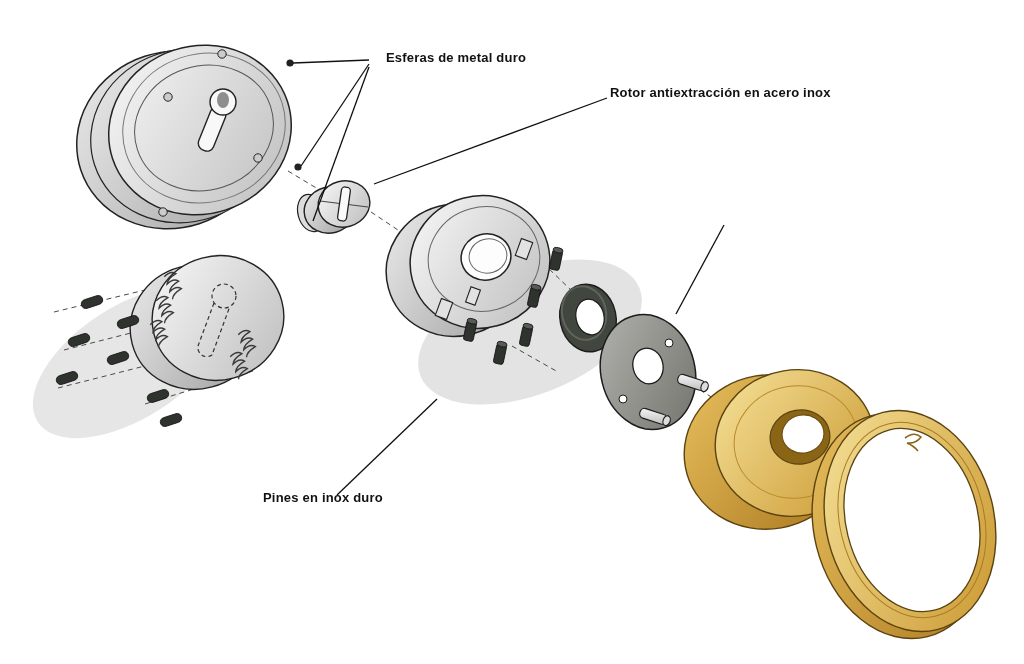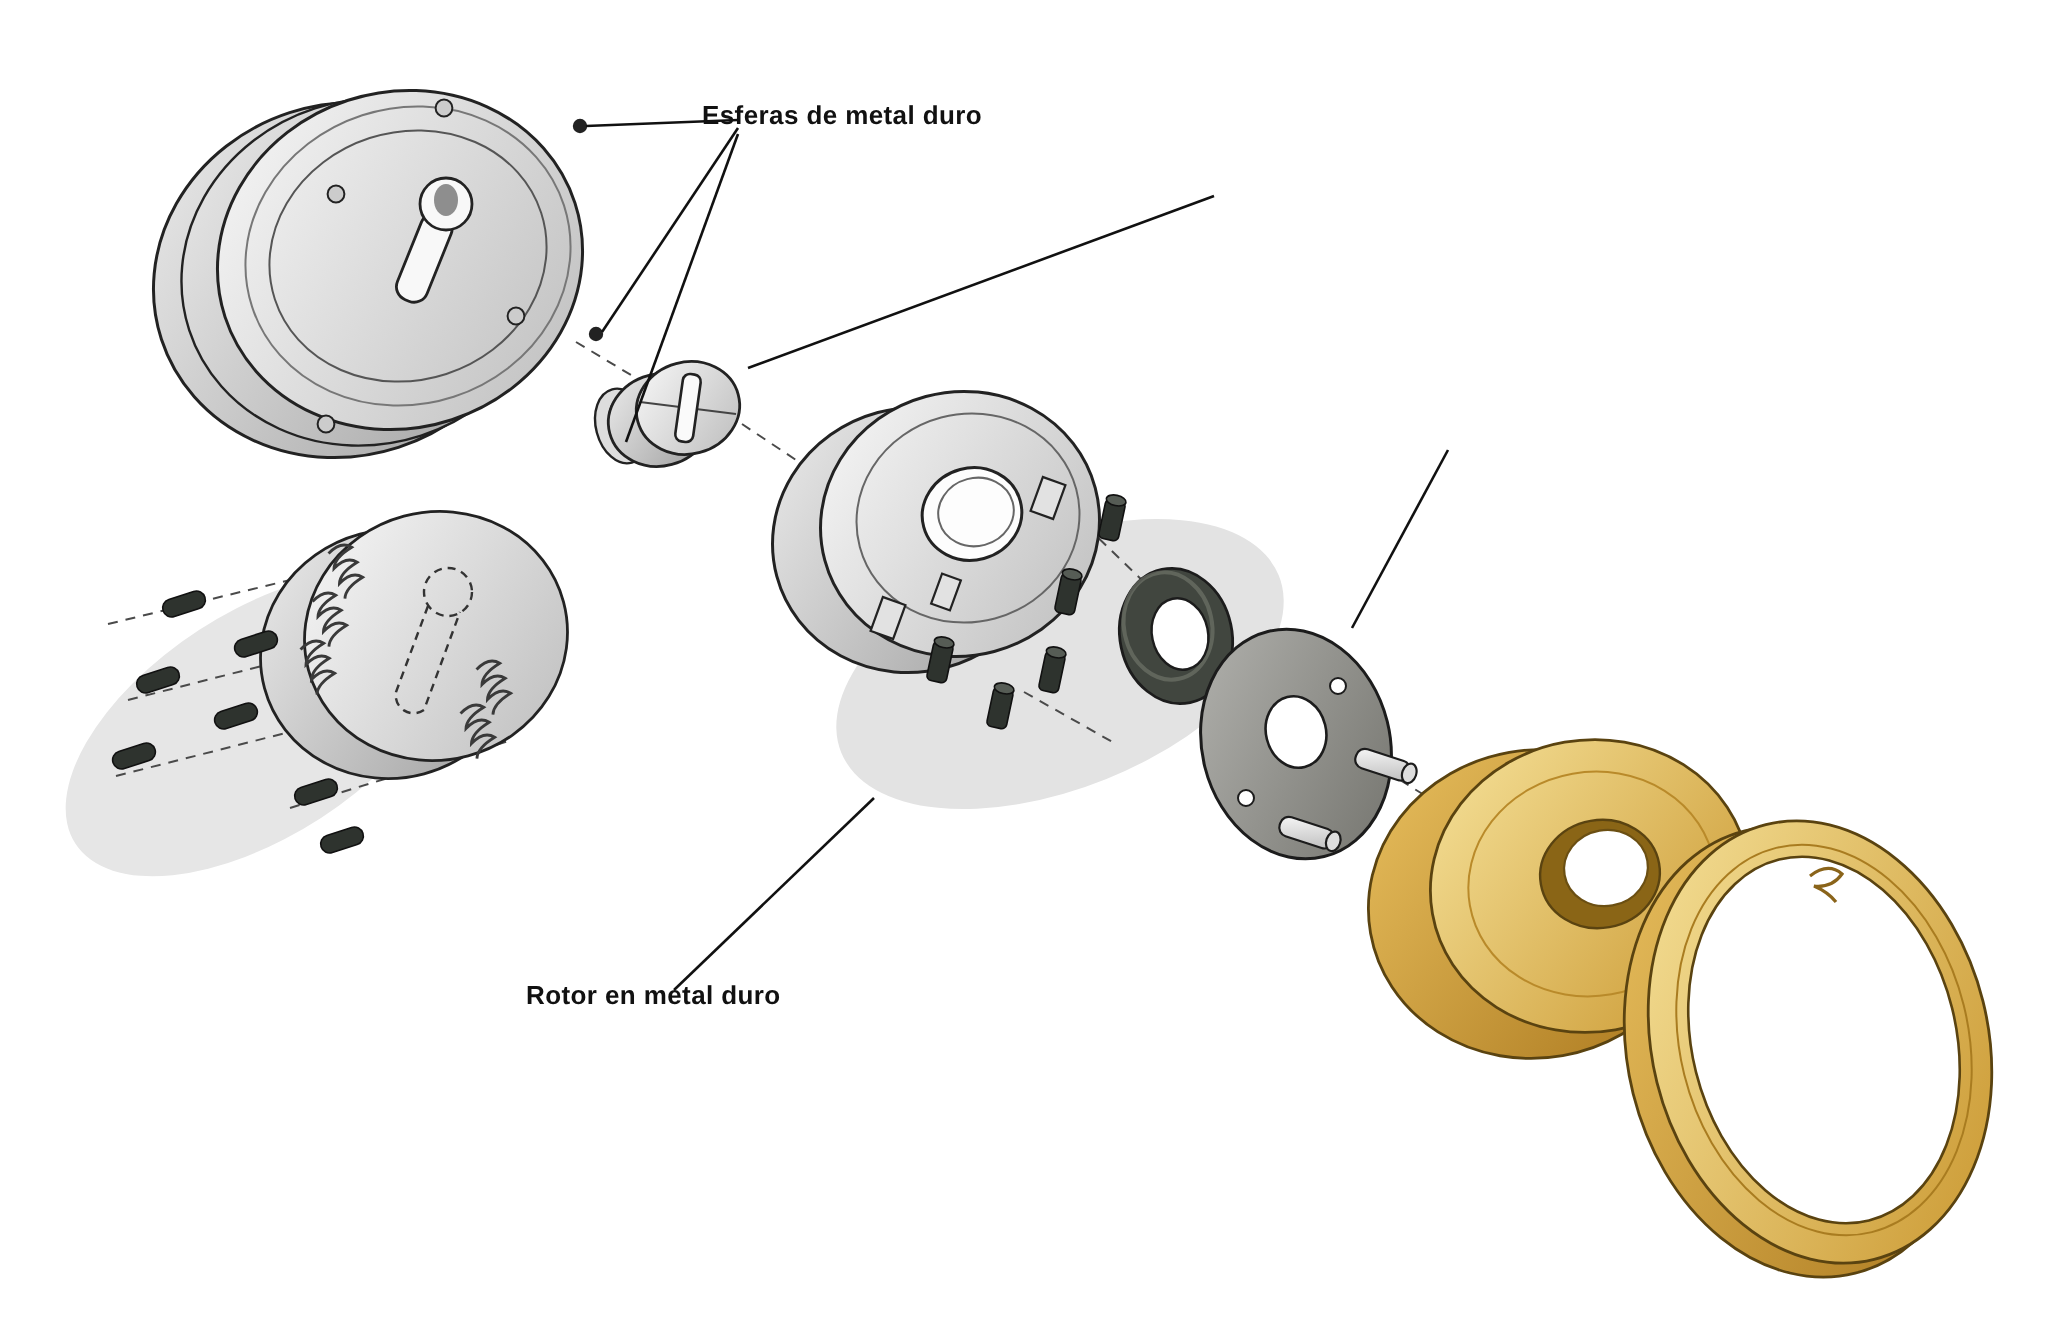--- a/index.html
+++ b/index.html
@@ -206,16 +206,17 @@
   <g stroke="#111" stroke-width="1.3" fill="none">
     <path d="M369 60 L293 63"></path>
     <path d="M369 64 L301 166"></path>
     <path d="M369 67 L313 221"></path>
     <path d="M607 98 L374 184"></path>
     <path d="M724 225 L676 314"></path>
     <path d="M337 495 L437 399"></path>
   </g>
 </svg>
 
-<div class="label" style="left:351px; top:50px;">Esferas de metal duro</div>
-<div class="label" style="left:263px; top:490px;">Rotor en metal duro</div>
+<div class="label" style="left:386px; top:50px;">Esferas de metal duro</div>
+<div class="label" style="left:610px; top:85px;">Rotor antiextracción en acero inox</div>
+<div class="label" style="left:263px; top:490px;">Pines en inox duro</div>
 
 </div>
 
 </body></html>

